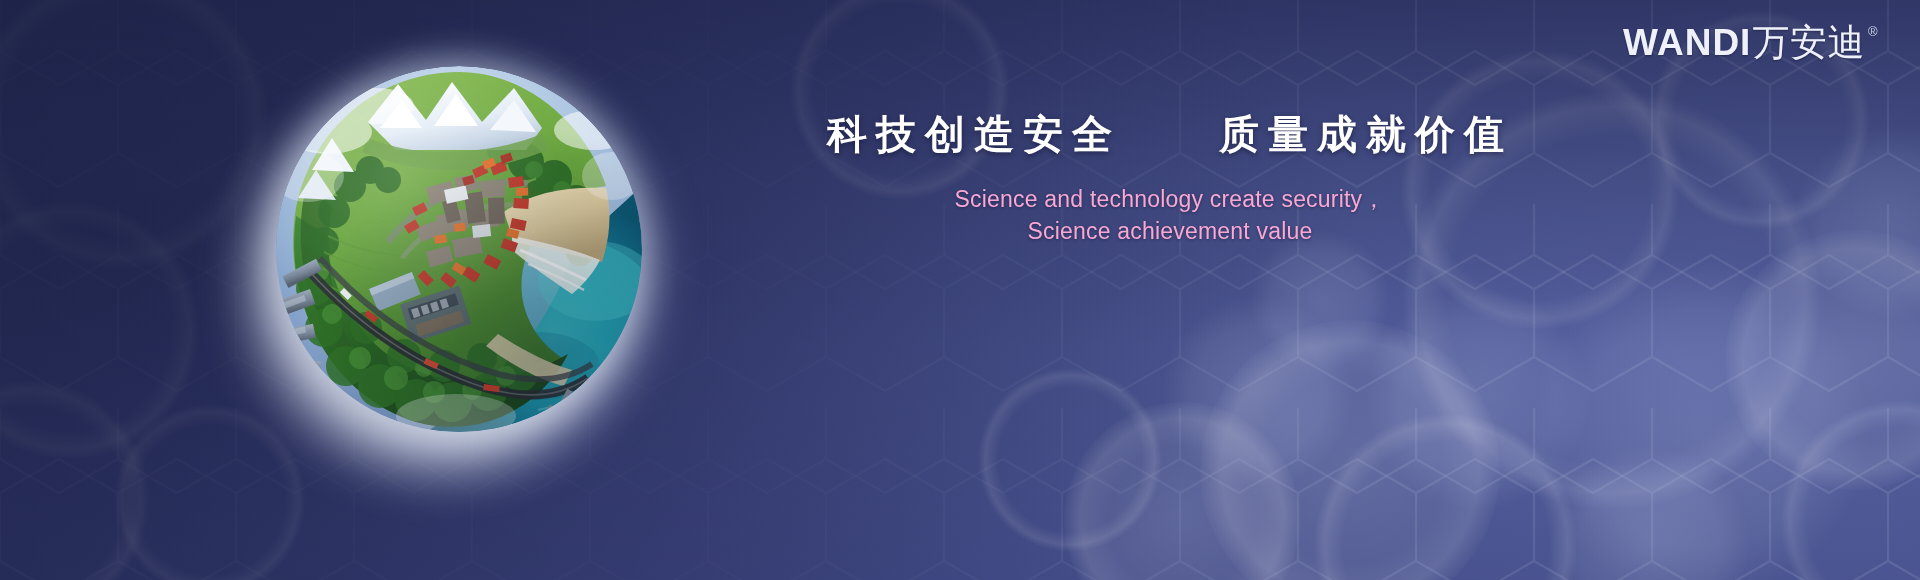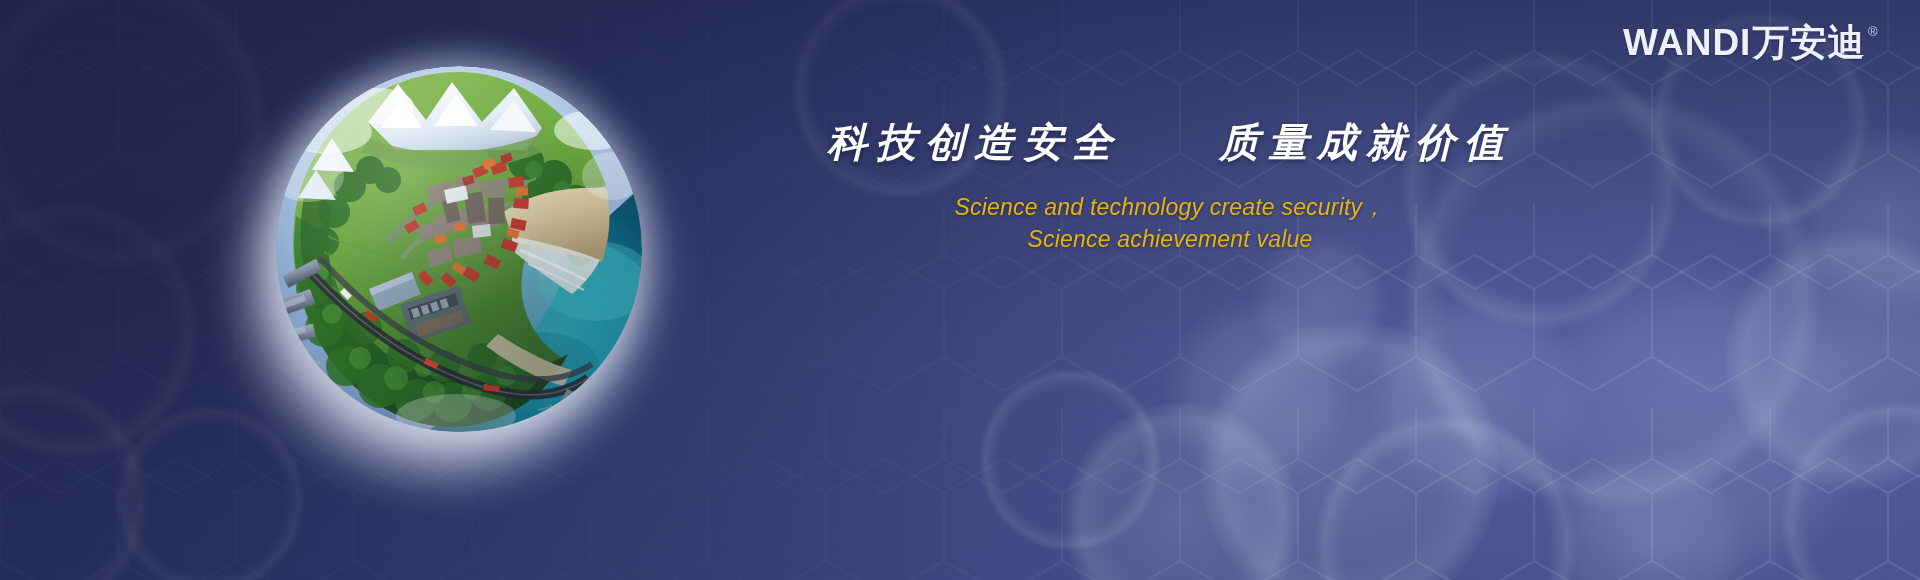--- a/index.html
+++ b/index.html
@@ -87,56 +87,55 @@
     color:#eef1fa;
     letter-spacing:.5px;
   }
   #logo-latin{
     font-size:37px;font-weight:bold;
     letter-spacing:1px;
     line-height:1;
     text-shadow:0 1px 2px rgba(12,16,40,.45);
   }
   #logo-cn{
-    font-size:37px;font-weight:bold;
+    font-size:37px;font-weight:normal;
     line-height:1;
     margin-left:1px;
     text-shadow:0 1px 2px rgba(12,16,40,.45);
   }
   #logo-r{
     font-size:13px;
     line-height:1;
     margin-top:1px;margin-left:3px;
     color:#c9d0e8;
   }
 
   
   #copy{
     position:absolute;
-    left:760px;top:120px;
+    left:760px;top:112px;
     width:820px;
     text-align:center;
     color:#ffffff;
-    font-style:italic;
   }
   #headline{
     font-size:40px;
     font-weight:bold;
     letter-spacing:9px;
     line-height:1.12;
     white-space:pre;
     text-shadow:0 2px 5px rgba(14,18,46,.55);
   }
   #subtitle{
     margin-top:26px;
     font-size:23px;
     line-height:1.42;
     font-weight:400;
     letter-spacing:.2px;
-    color:#eab308;
+    color:#f9a8d4;
     text-shadow:0 1px 3px rgba(14,18,46,.45);
   }
   .sub-line{display:block;}
 </style>
 </head>
 <body>
 
 <div id="banner">
 
   <div class="bg-layer" id="bg-base"></div>

